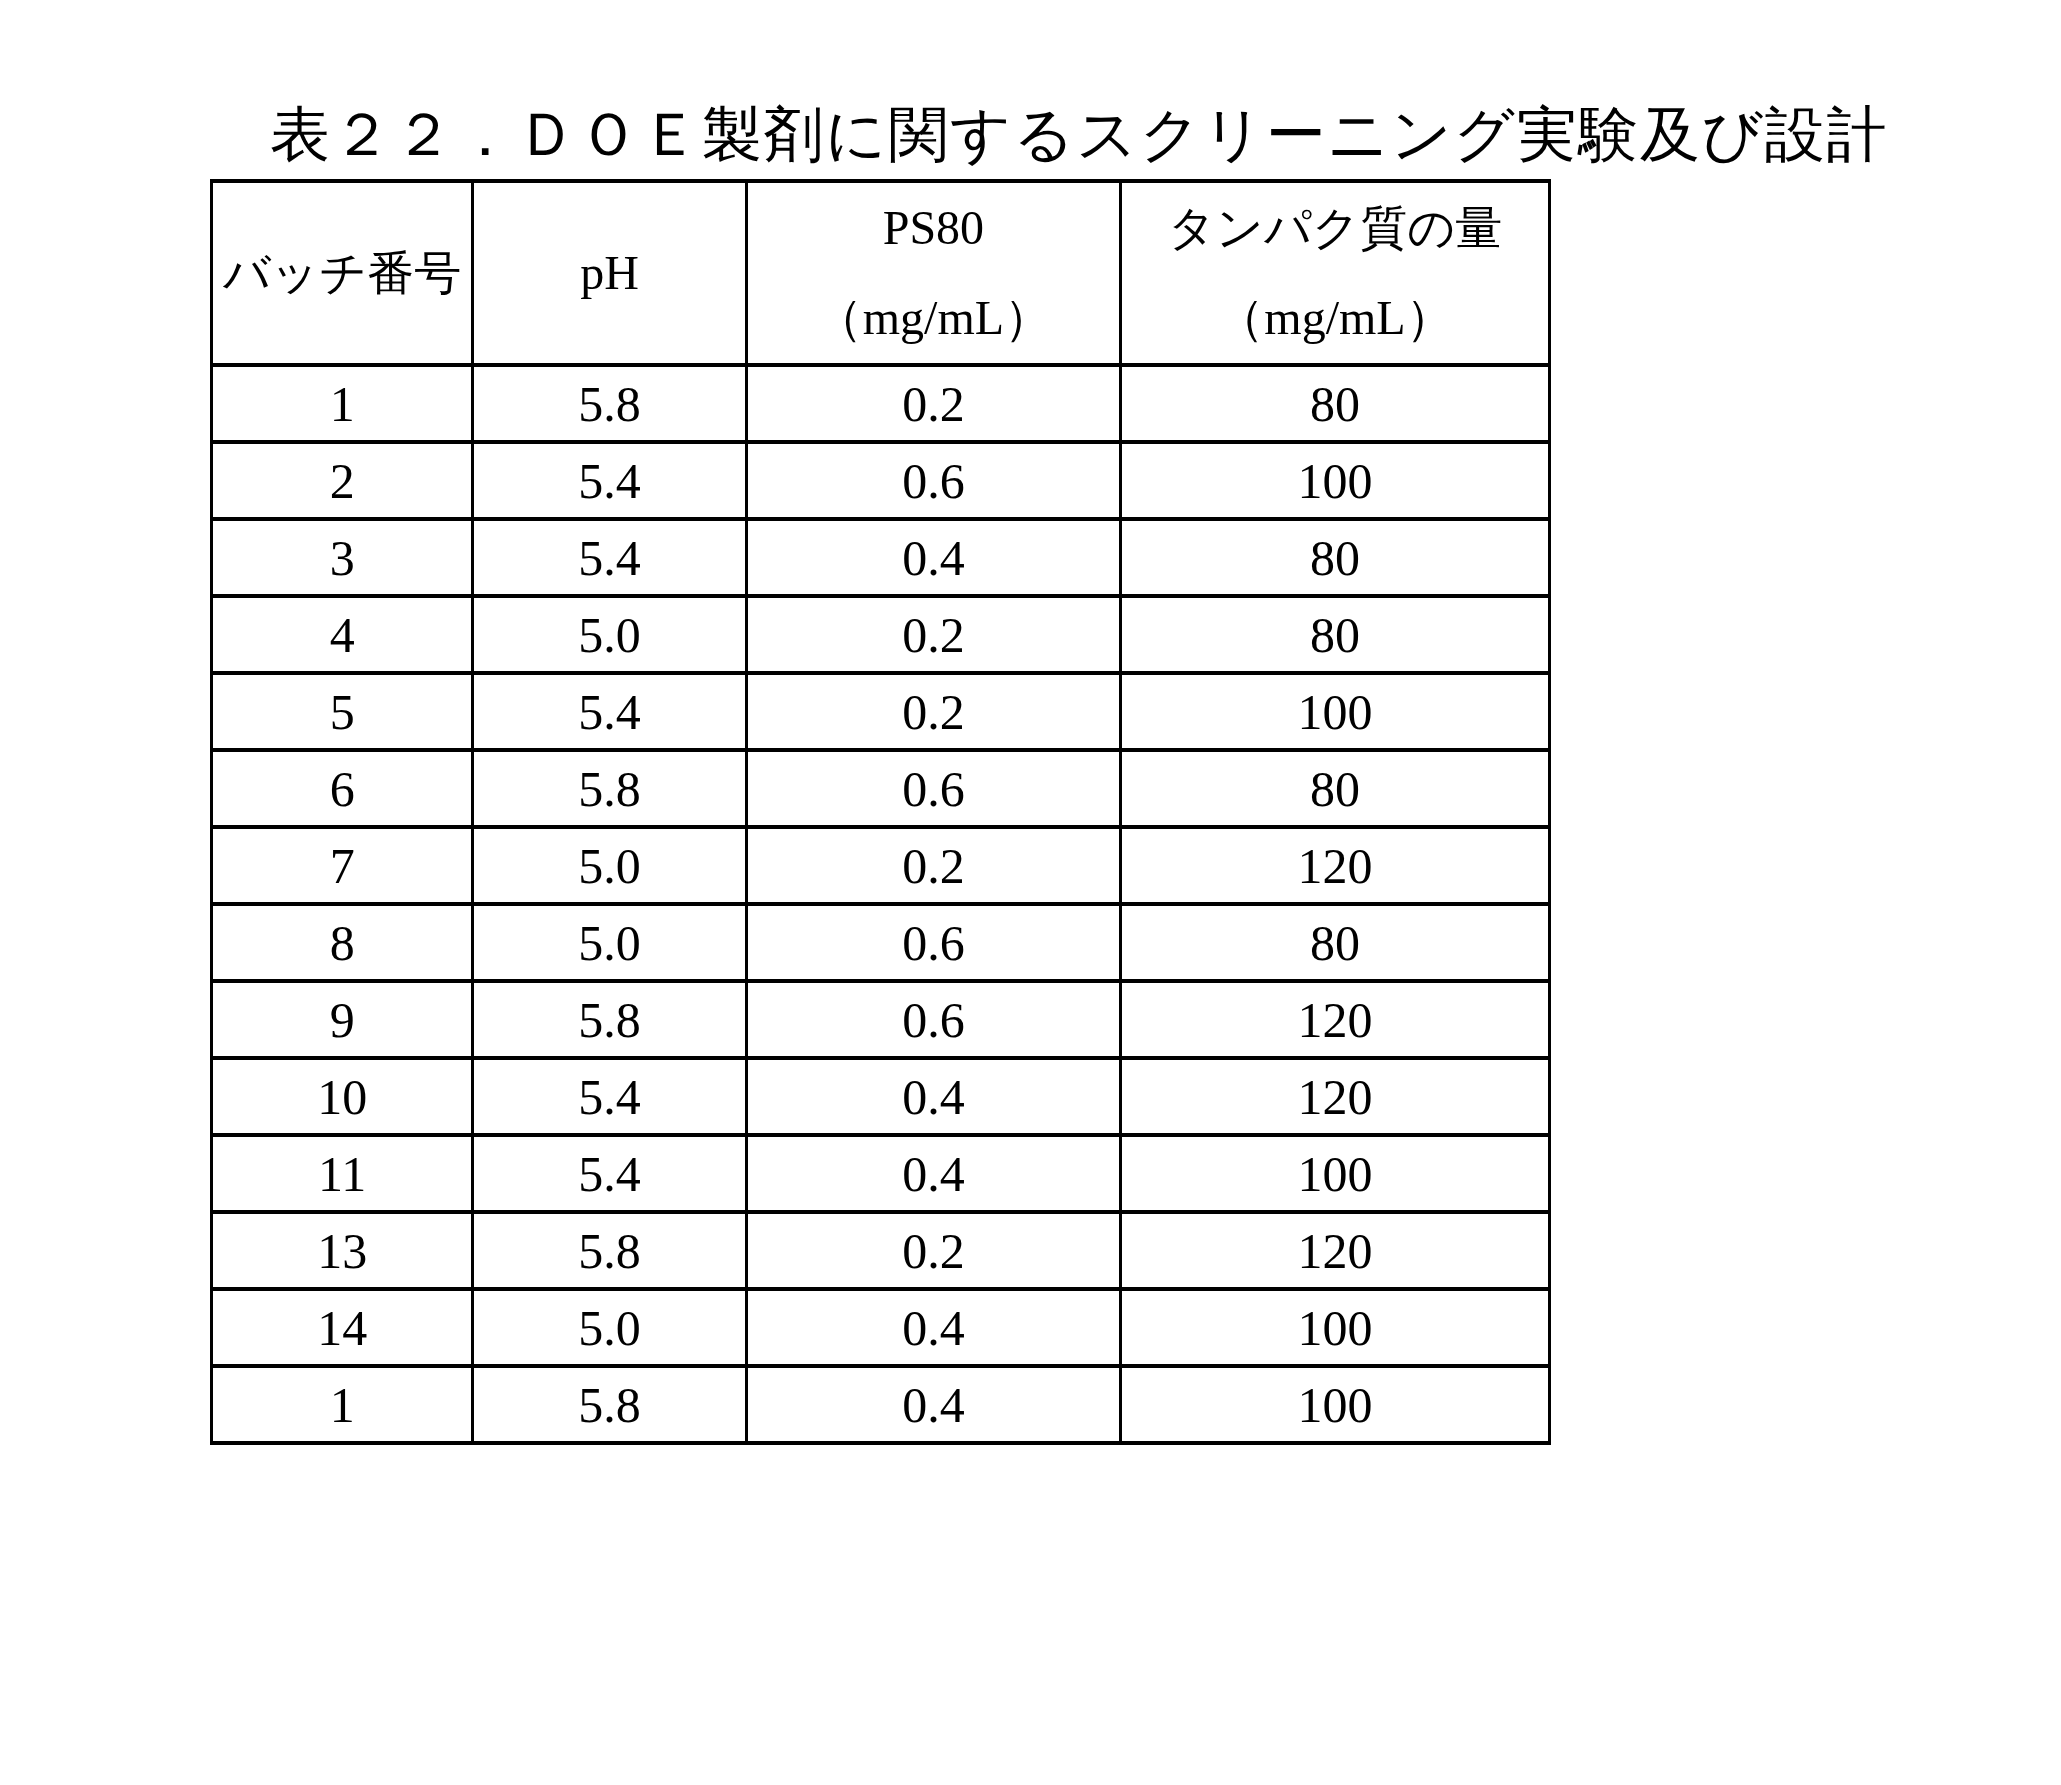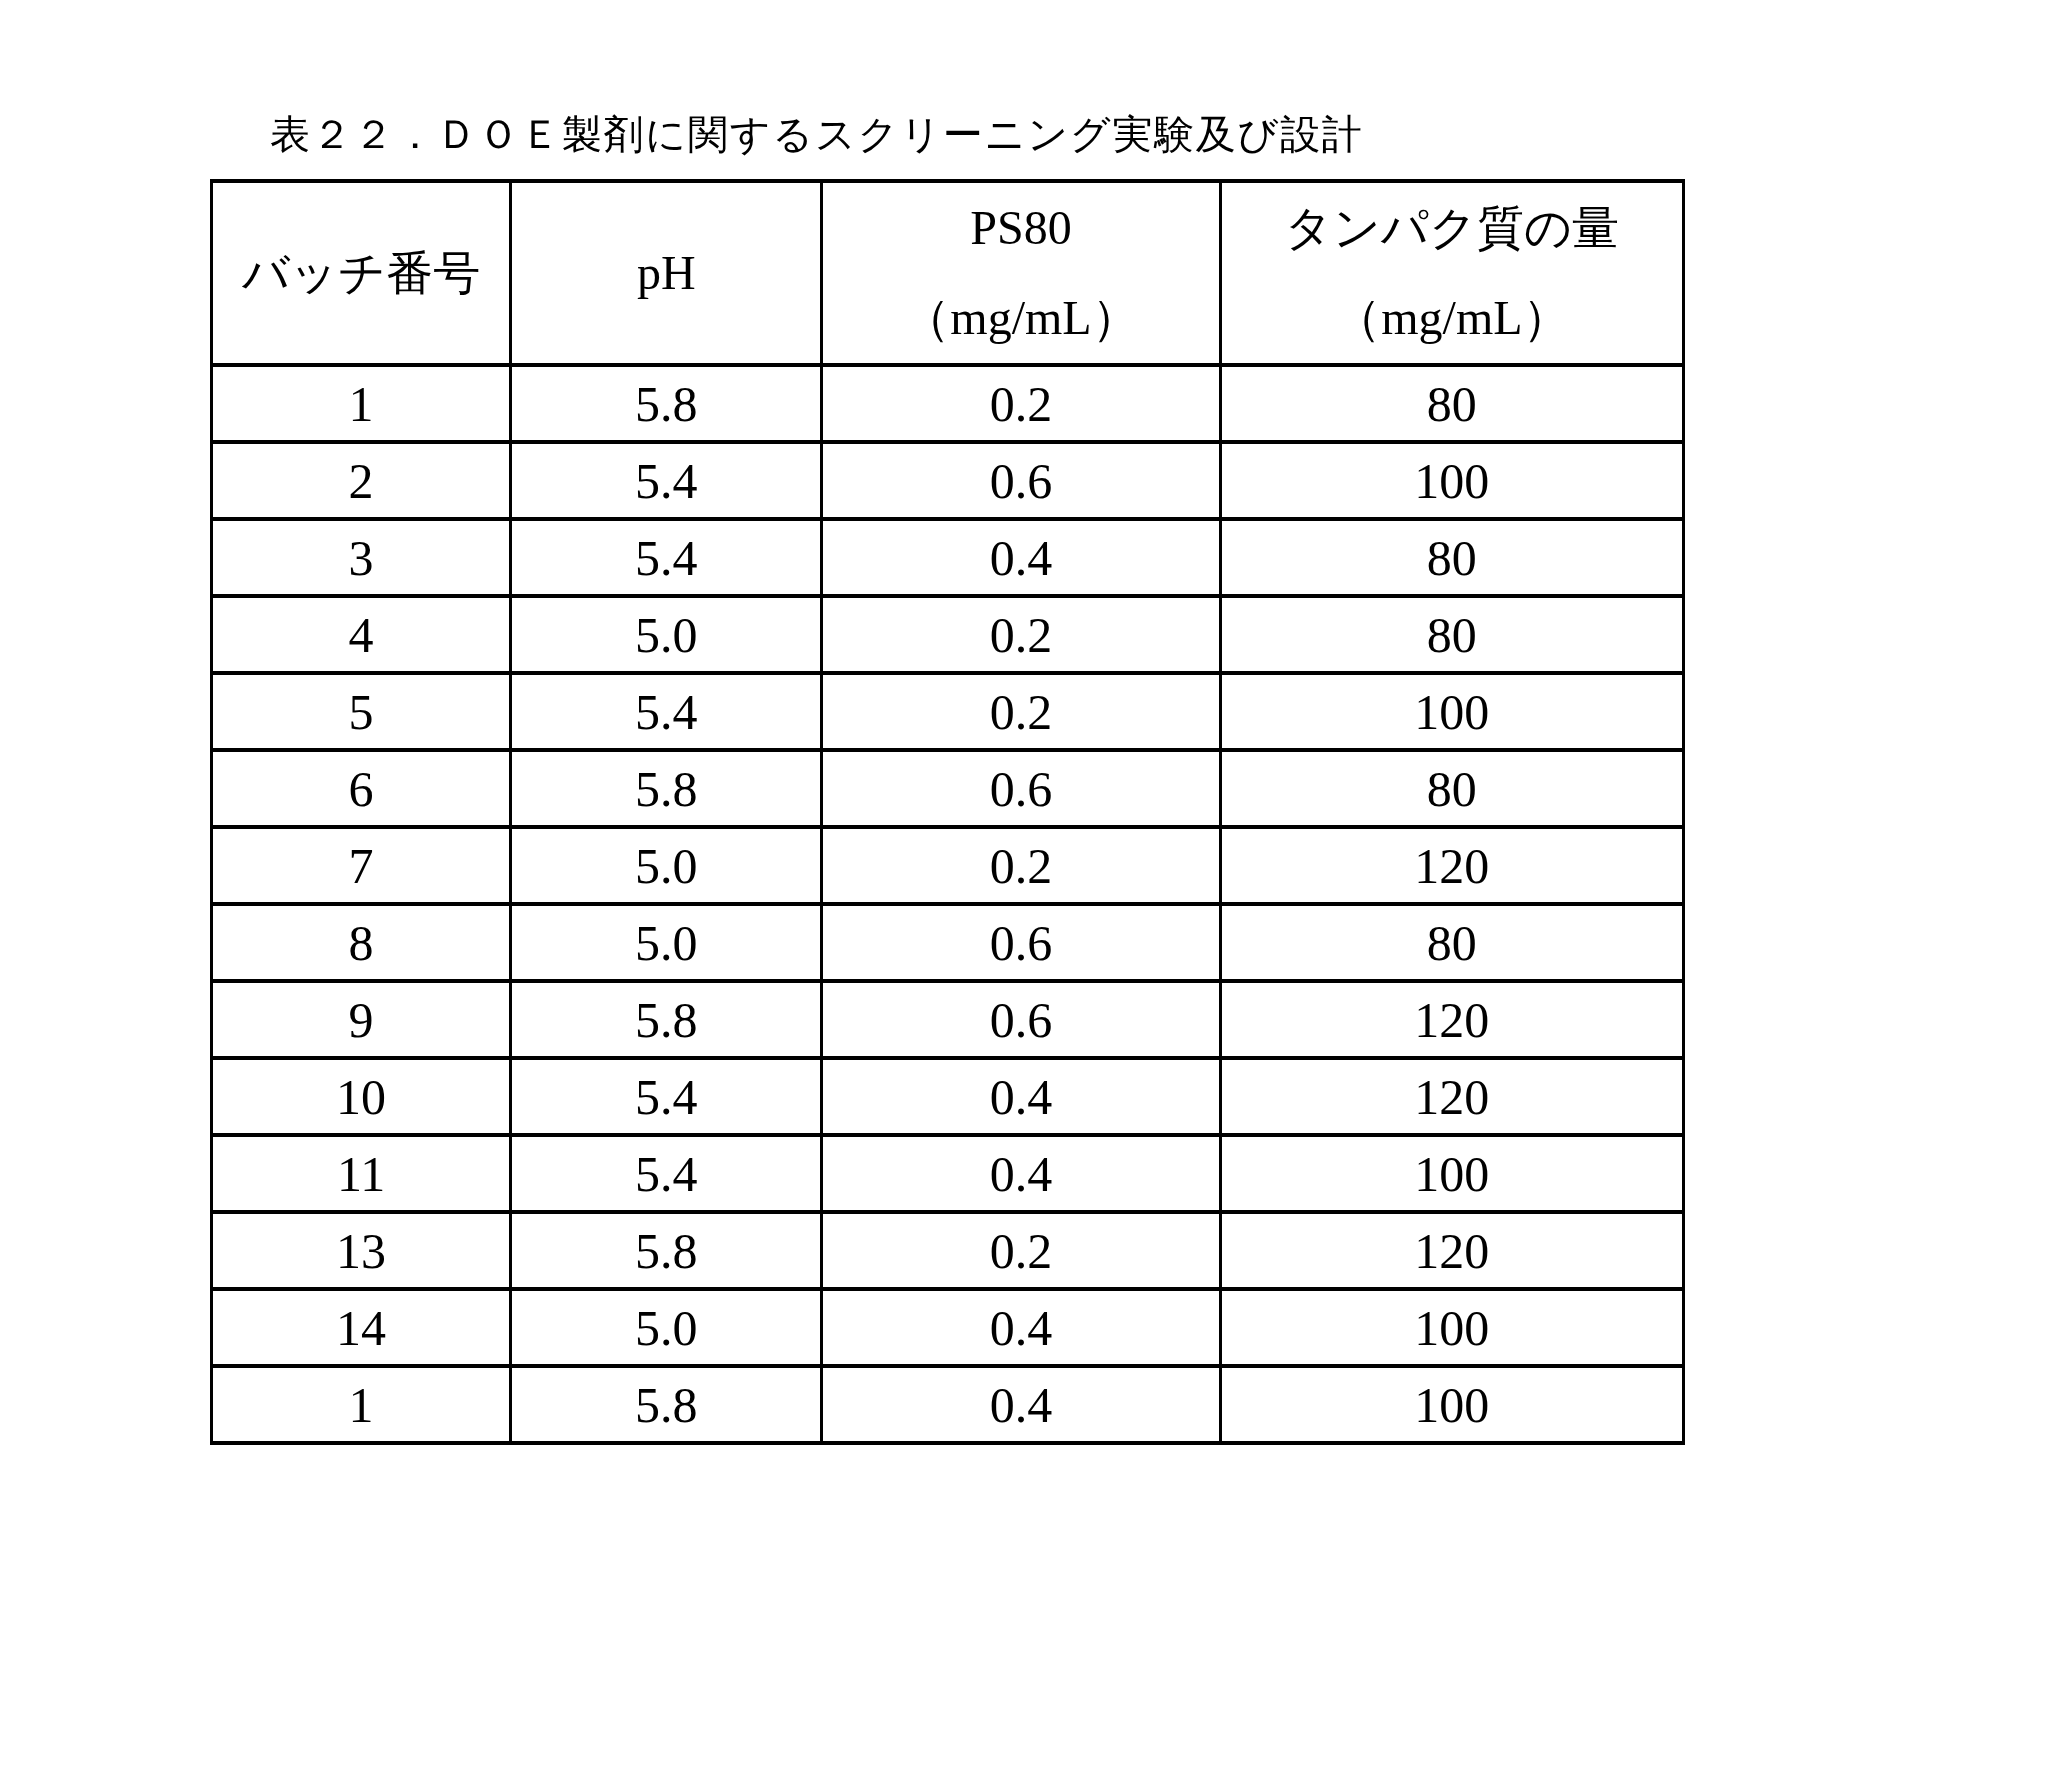--- a/index.html
+++ b/index.html
@@ -1,24 +1,24 @@
 <!DOCTYPE html>
 <html style="font-size:13.3px"><head>
 <meta charset="utf-8">
 <style>
   html, body { margin: 0; padding: 0; background: #ffffff; }
   body { width: 2061px; height: 1785px; position: relative; overflow: hidden; }
   .title {
     position: absolute; left: 270px; top: 101px; height: 66px;
-    font-family: "DejaVu Sans", sans-serif; font-size: 40px; color: #000;
+    font-family: "DejaVu Sans", sans-serif; font-size: 60px; color: #000;
     letter-spacing: 1.7px; line-height: 66px; white-space: nowrap;
   }
   table.doe {
     position: absolute; left: 210px; top: 179px;
-    width: 1475px; border-collapse: collapse;
+    width: 1341px; border-collapse: collapse;
     font-family: "Liberation Serif", serif; color: #000;
   }
   table.doe td, table.doe th {
     border: 3.3px solid #000; border-top-width: 4.2px; border-bottom-width: 4.2px;
     text-align: center; vertical-align: middle; padding: 0; font-weight: normal;
   }
   table.doe th { height: 173px; font-size: 48px; line-height: 90px; }
   table.doe th .jp { font-family: "DejaVu Sans", sans-serif; font-size: 47px; }
   table.doe td { height: 73px; font-size: 50px; }
   col.c1 { width: 300px; } col.c2 { width: 312px; }

